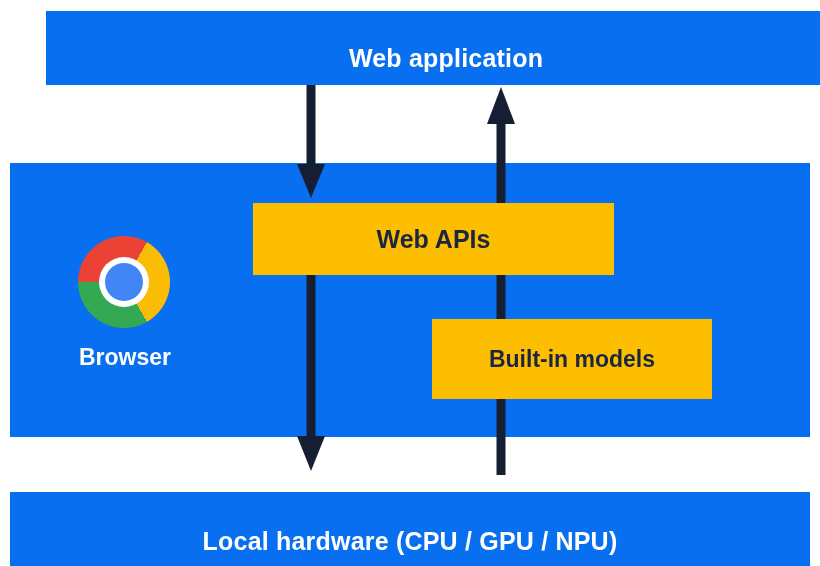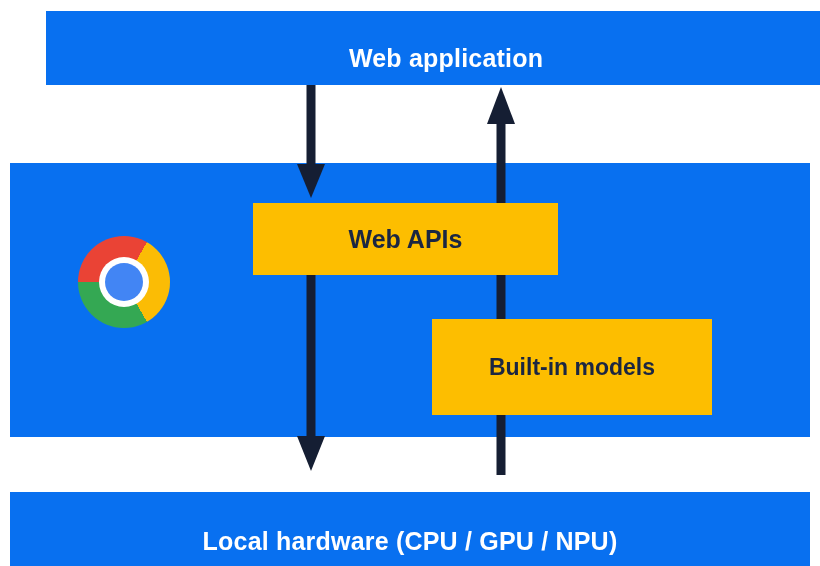--- a/index.html
+++ b/index.html
@@ -22,22 +22,22 @@
   .io-left{left:113px;top:99px;text-align:left;}
   .io-right{right:53px;top:99px;text-align:right;}
   .io-title{font-size:17px;font-weight:normal;line-height:21px;}
   .io-value{font-size:21px;font-weight:bold;line-height:26px;}
 
   .ybox{
     position:absolute;background:#fdbe00;z-index:2;color:#1b2642;
     display:flex;flex-direction:column;align-items:center;justify-content:center;
     font-weight:bold;text-align:center;
   }
-  .ybox-webapis{left:253px;top:203px;width:305px;height:72px;font-size:25px;}
-  .ybox-builtin{left:432px;top:319px;width:280px;height:96px;font-size:23px;line-height:29px;}
+  .ybox-webapis{left:253px;top:203px;width:361px;height:72px;font-size:25px;}
+  .ybox-builtin{left:432px;top:319px;width:280px;height:80px;font-size:23px;line-height:29px;}
 
   #arrows{position:absolute;left:0;top:0;z-index:1;}
 
   .chrome-icon{
     position:absolute;left:78px;top:236px;width:92px;height:92px;border-radius:50%;
     background:conic-gradient(from 30deg,#fbbc05 0 120deg,#34a853 0 240deg,#ea4335 0 360deg);
   }
   .chrome-ring{
     position:absolute;left:50%;top:50%;width:50px;height:50px;margin:-25px 0 0 -25px;
     border-radius:50%;background:#ffffff;
@@ -75,20 +75,21 @@
     <g fill="#151e33">
       <rect x="496.5" y="122" width="9" height="353"></rect>
       <polygon points="487,124 515,124 501,87"></polygon>
     </g>
   </svg>
 
   <div class="chrome-icon">
     <div class="chrome-ring"></div>
     <div class="chrome-hub"></div>
   </div>
+  <div class="browser-label">Browser</div>
 
   <div class="ybox ybox-webapis">
     <div>Web APIs</div>
   </div>
   <div class="ybox ybox-builtin">
     <div>Built-in models</div>
   </div>
 
   <div class="band band-bottom">
     <div class="band-title">Local hardware (CPU / GPU / NPU)</div>

